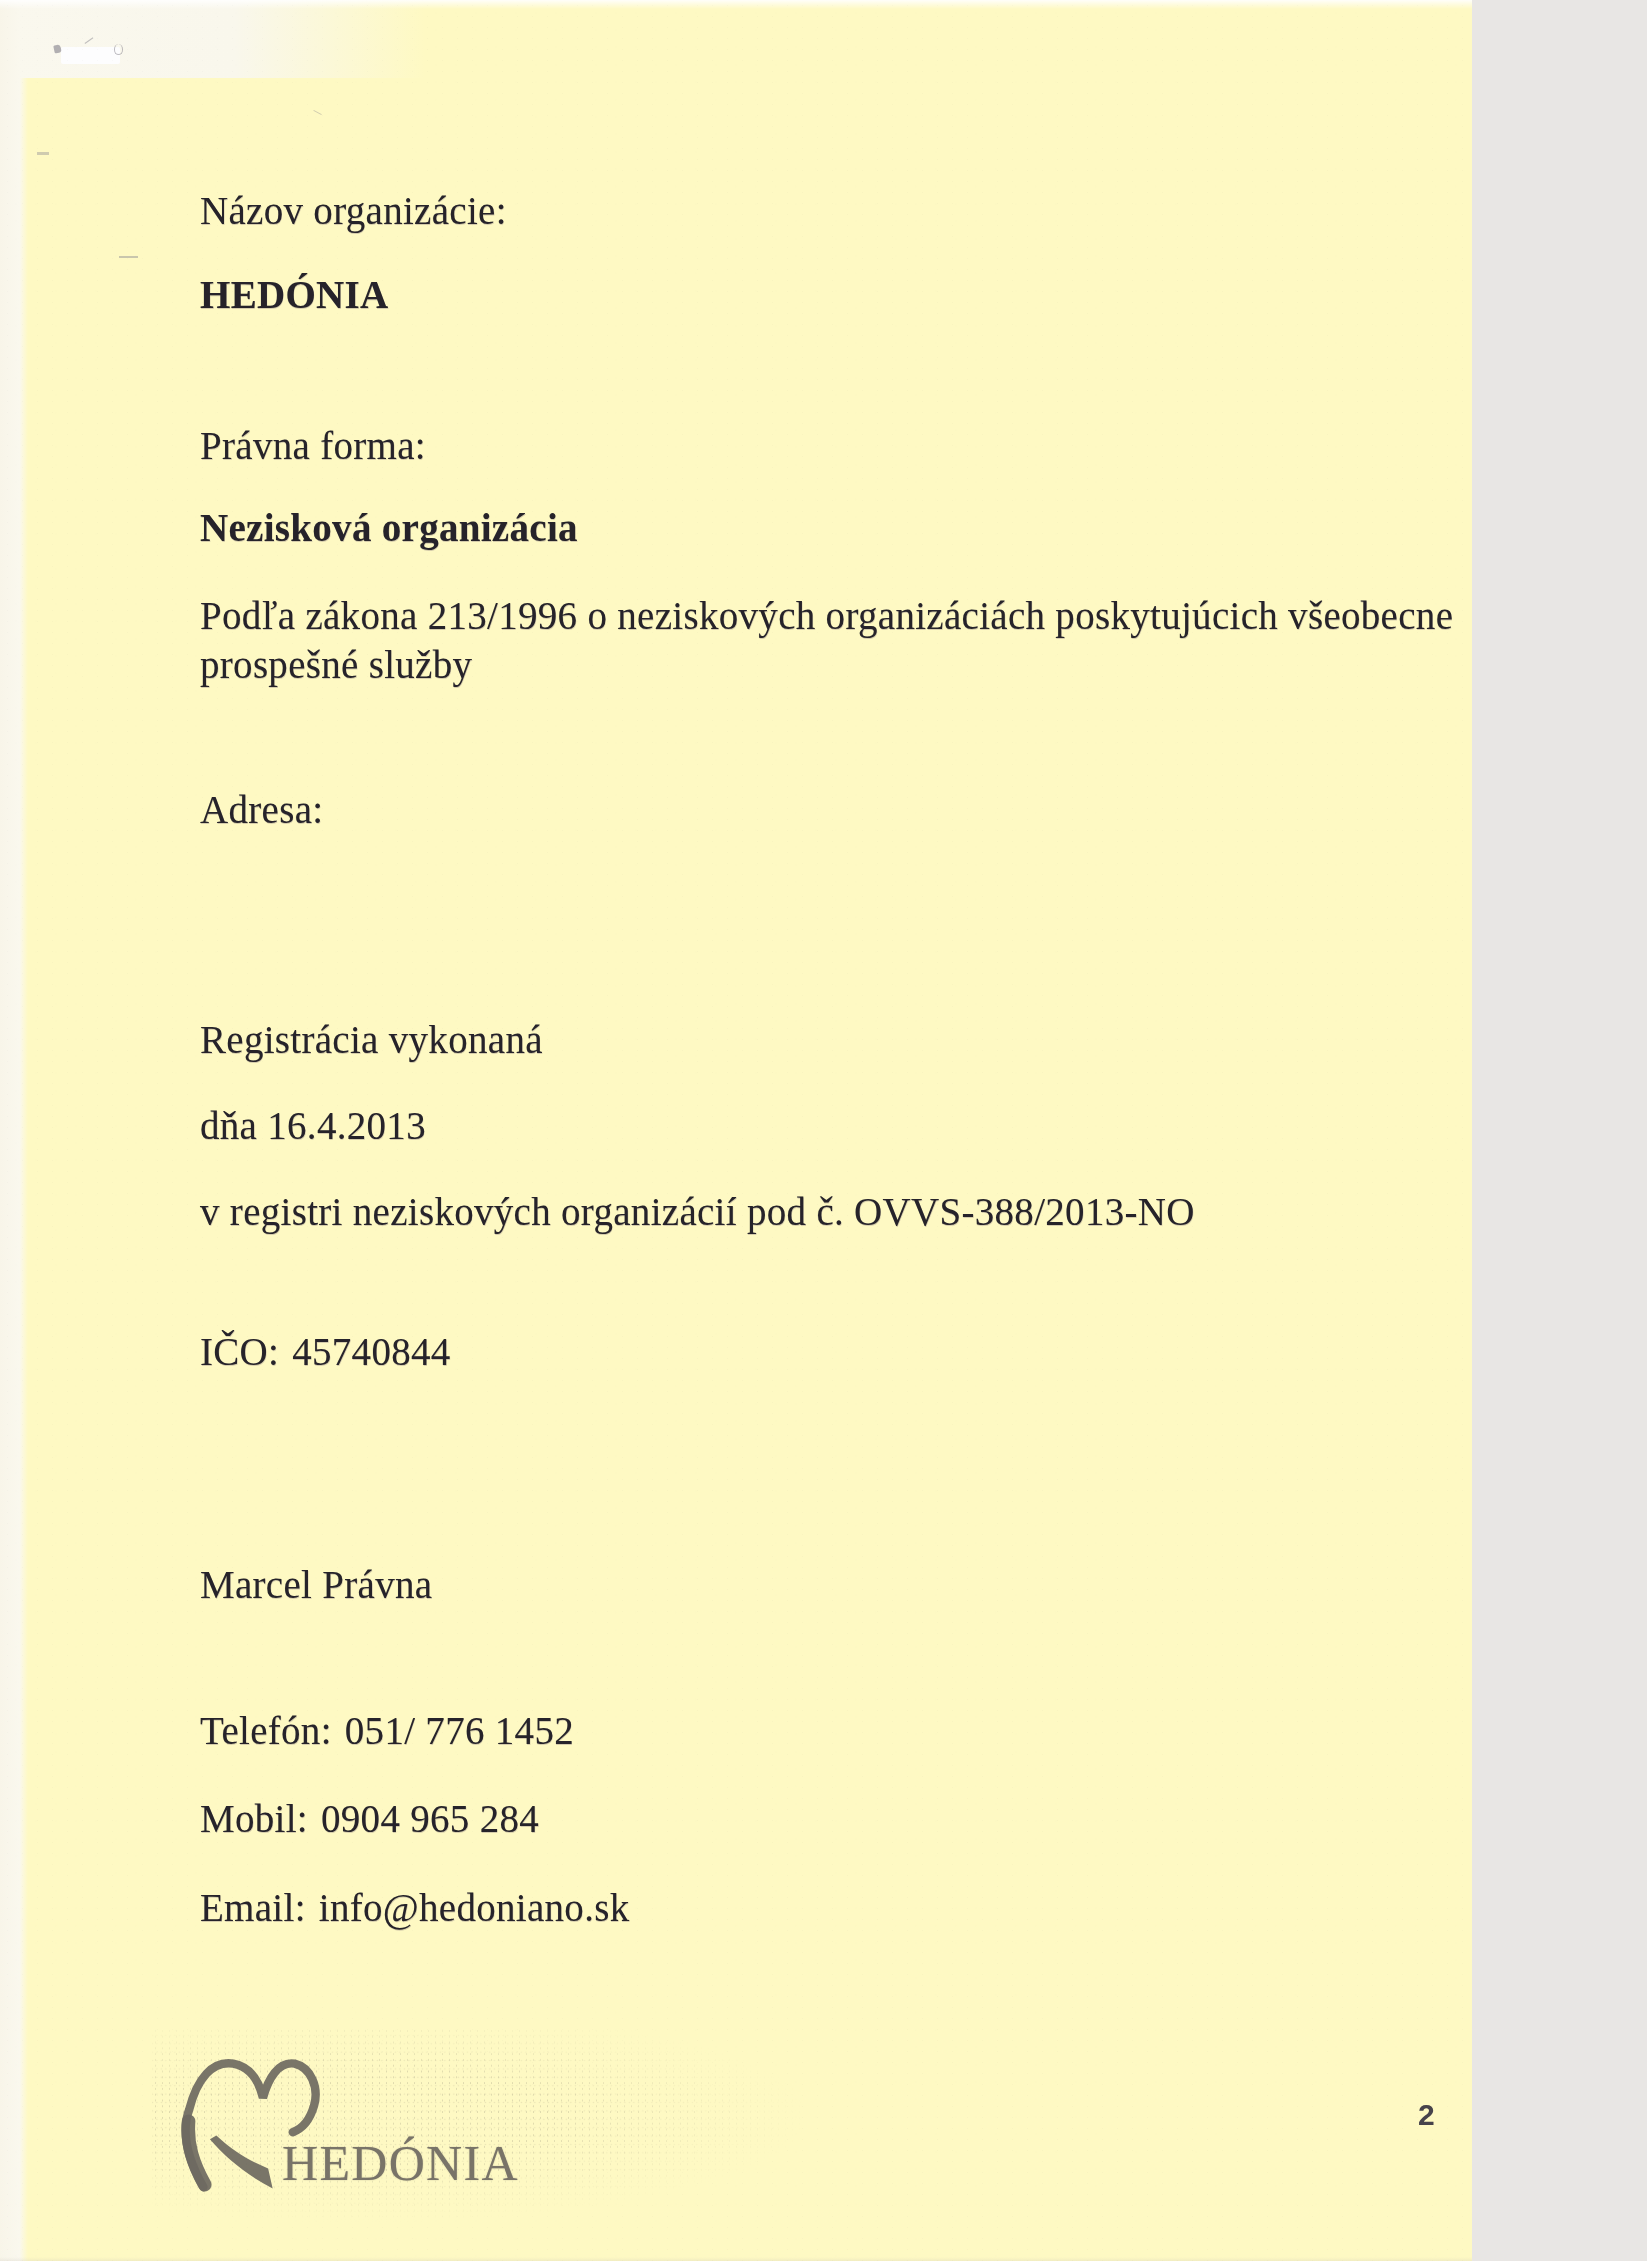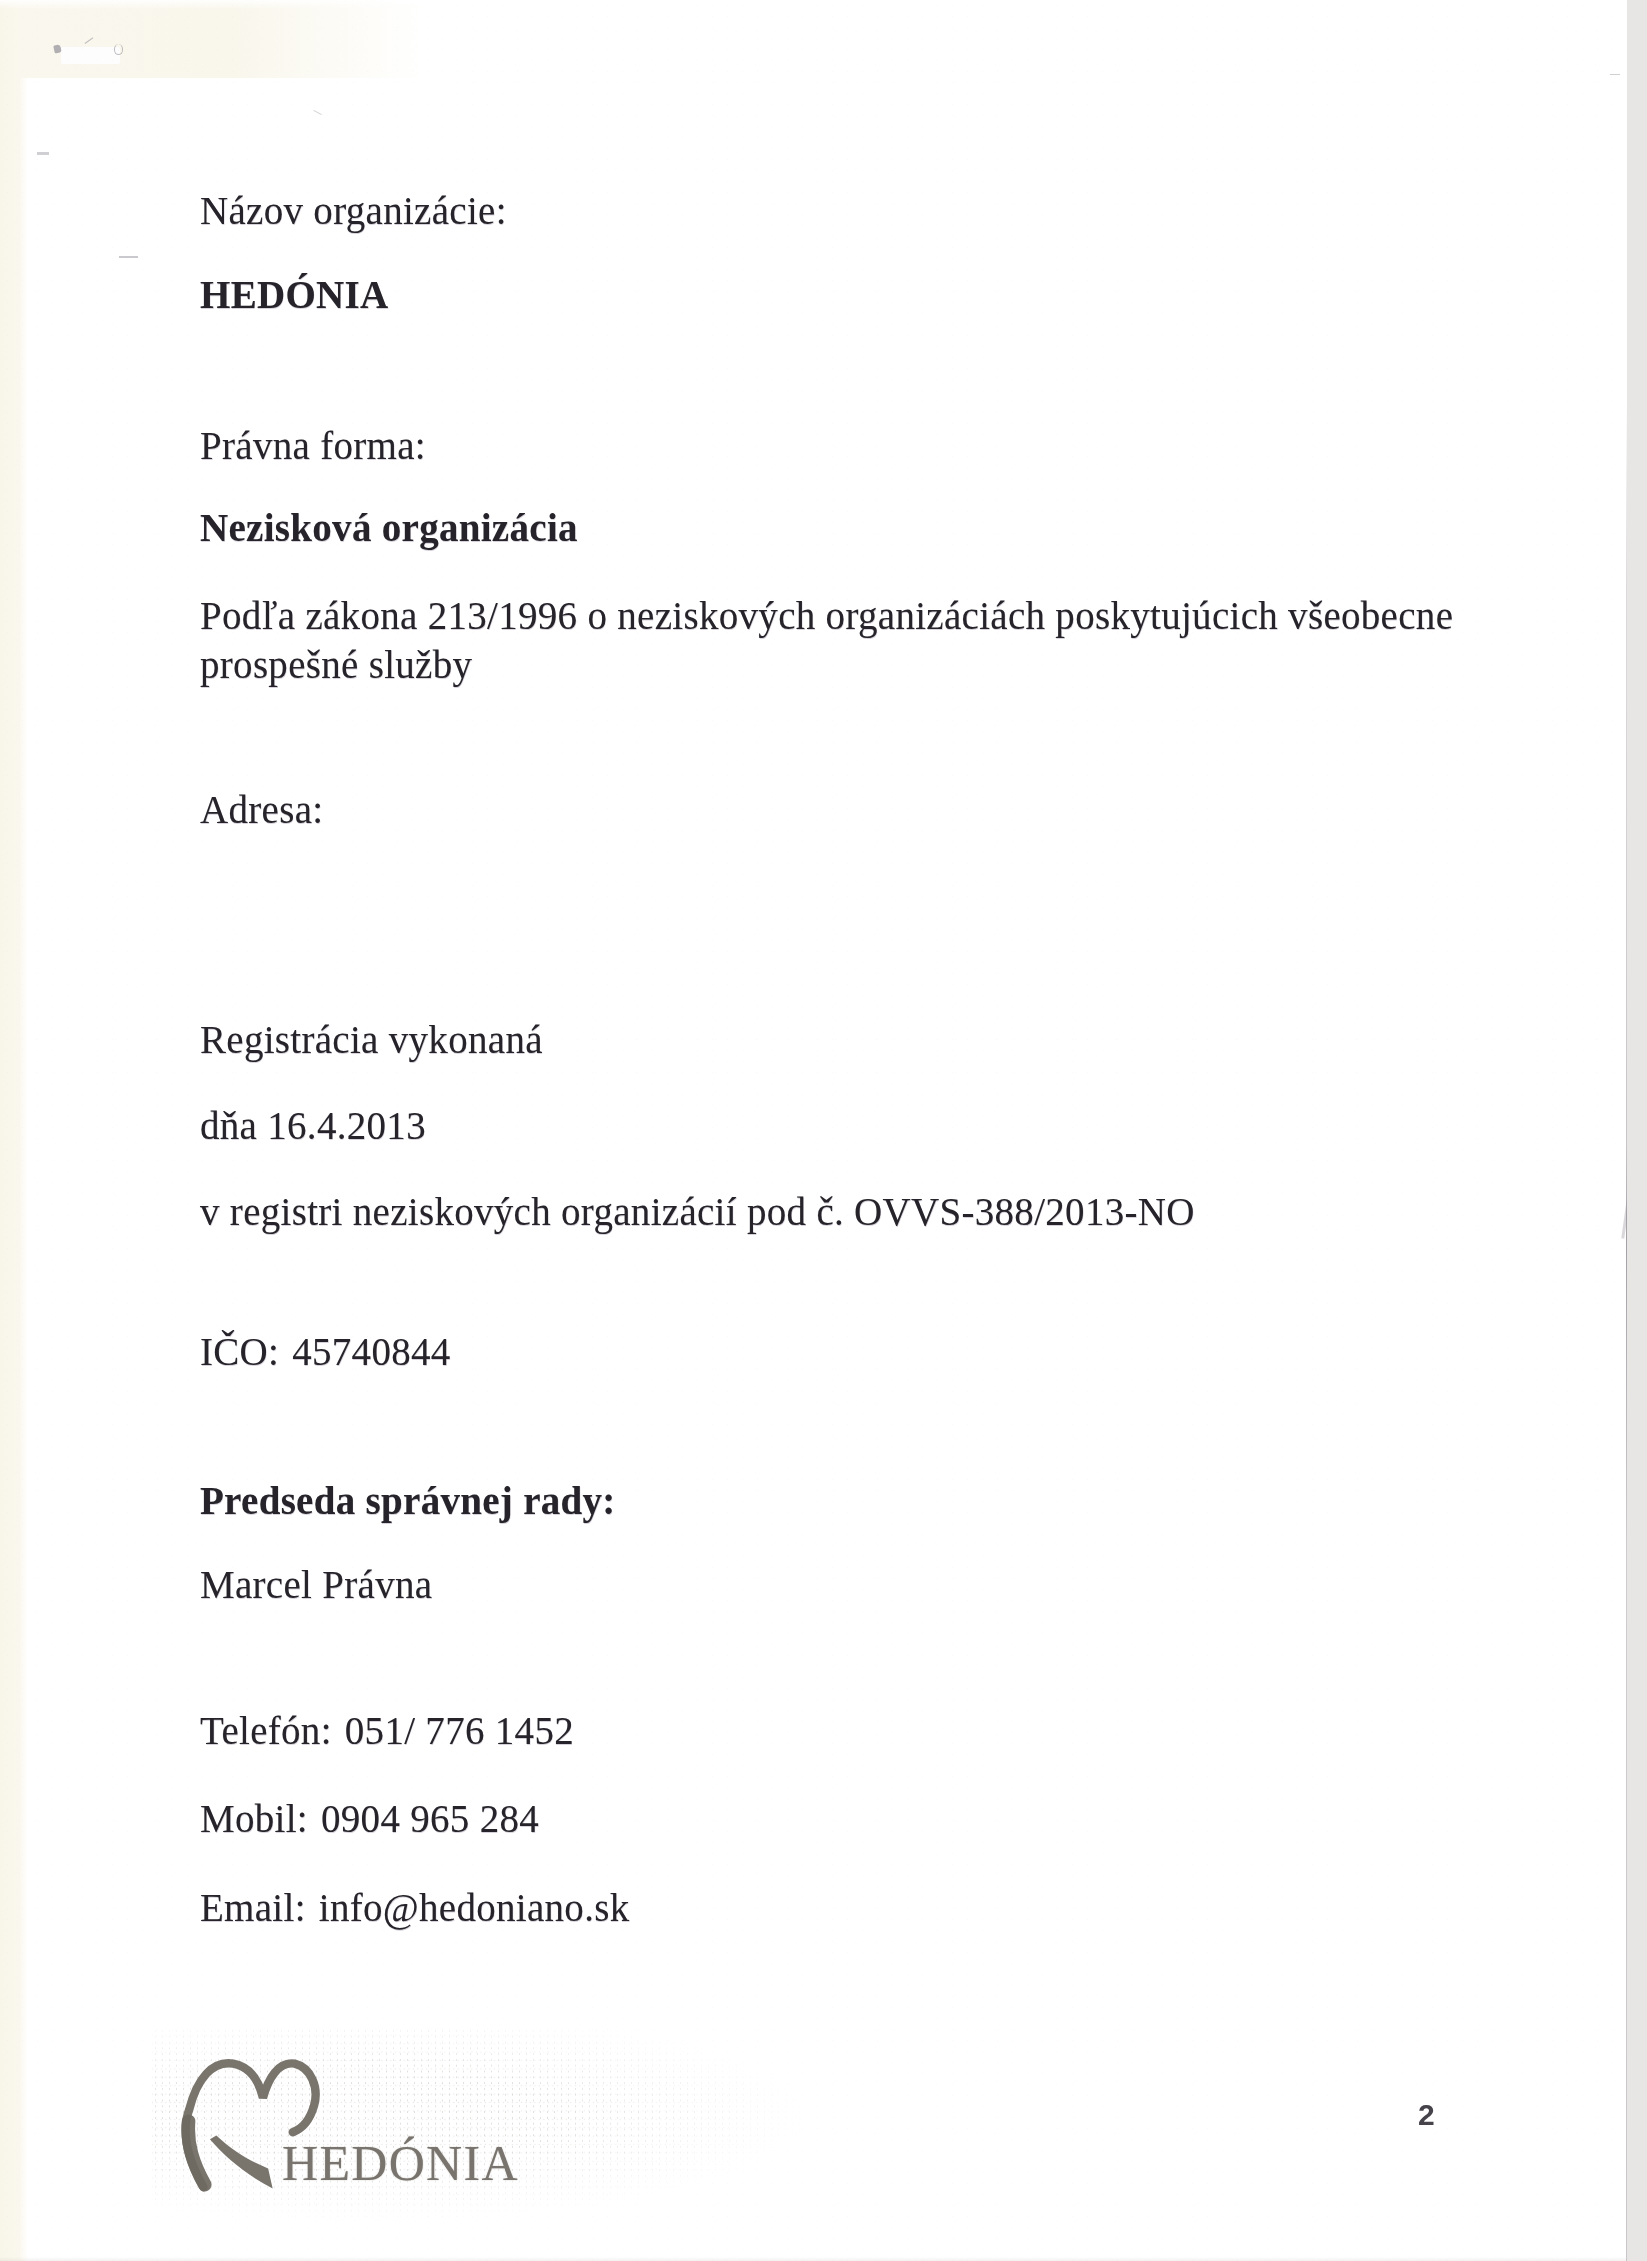--- a/index.html
+++ b/index.html
@@ -1,20 +1,20 @@
 <!DOCTYPE html>
 <html style="font-size:10.3px"><head>
 <meta charset="utf-8">
 <style>
   html,body{margin:0;padding:0;background:#e8e6e4;}
   .scan{
     position:relative;
-    width:1627px;height:2261px;
+    width:1472px;height:2261px;
     overflow:hidden;
-    background:#ffffff;
+    background:#fef9c3;
     font-family:"Liberation Serif", serif;
   }
   
   .grain{
     position:absolute;inset:0;
     background-image:
       radial-gradient(circle, rgba(120,115,130,.5) 0.5px, transparent 0.8px),
       radial-gradient(circle, rgba(120,115,130,.35) 0.5px, transparent 0.8px);
     background-size:15px 11px, 20px 17.4px;
     background-position:0 0, 5.8px 3.9px;
@@ -158,21 +158,20 @@
   <div class="line" style="top:790px">Adresa:</div>
 
   <div class="line" style="top:1020px">Registrácia vykonaná</div>
   <div class="line" style="top:1106px">dňa 16.4.2013</div>
   <div class="line" style="top:1192px">v registri neziskových organizácií pod č. OVVS-388/2013-NO</div>
 
   <div class="line" style="top:1332px">
     <span class="lab">IČO:</span><span>45740844</span>
   </div>
 
-  <div class="line b" style="top:1481px">Predseda správnej rady:</div>
   <div class="line" style="top:1565px">Marcel Právna</div>
 
   <div class="line" style="top:1711px">
     <span class="lab">Telefón:</span><span>051/ 776 1452</span>
   </div>
   <div class="line" style="top:1799px">
     <span class="lab">Mobil:</span><span>0904 965 284</span>
   </div>
   <div class="line" style="top:1888px">
     <span class="lab">Email:</span><span>info@hedoniano.sk</span>

